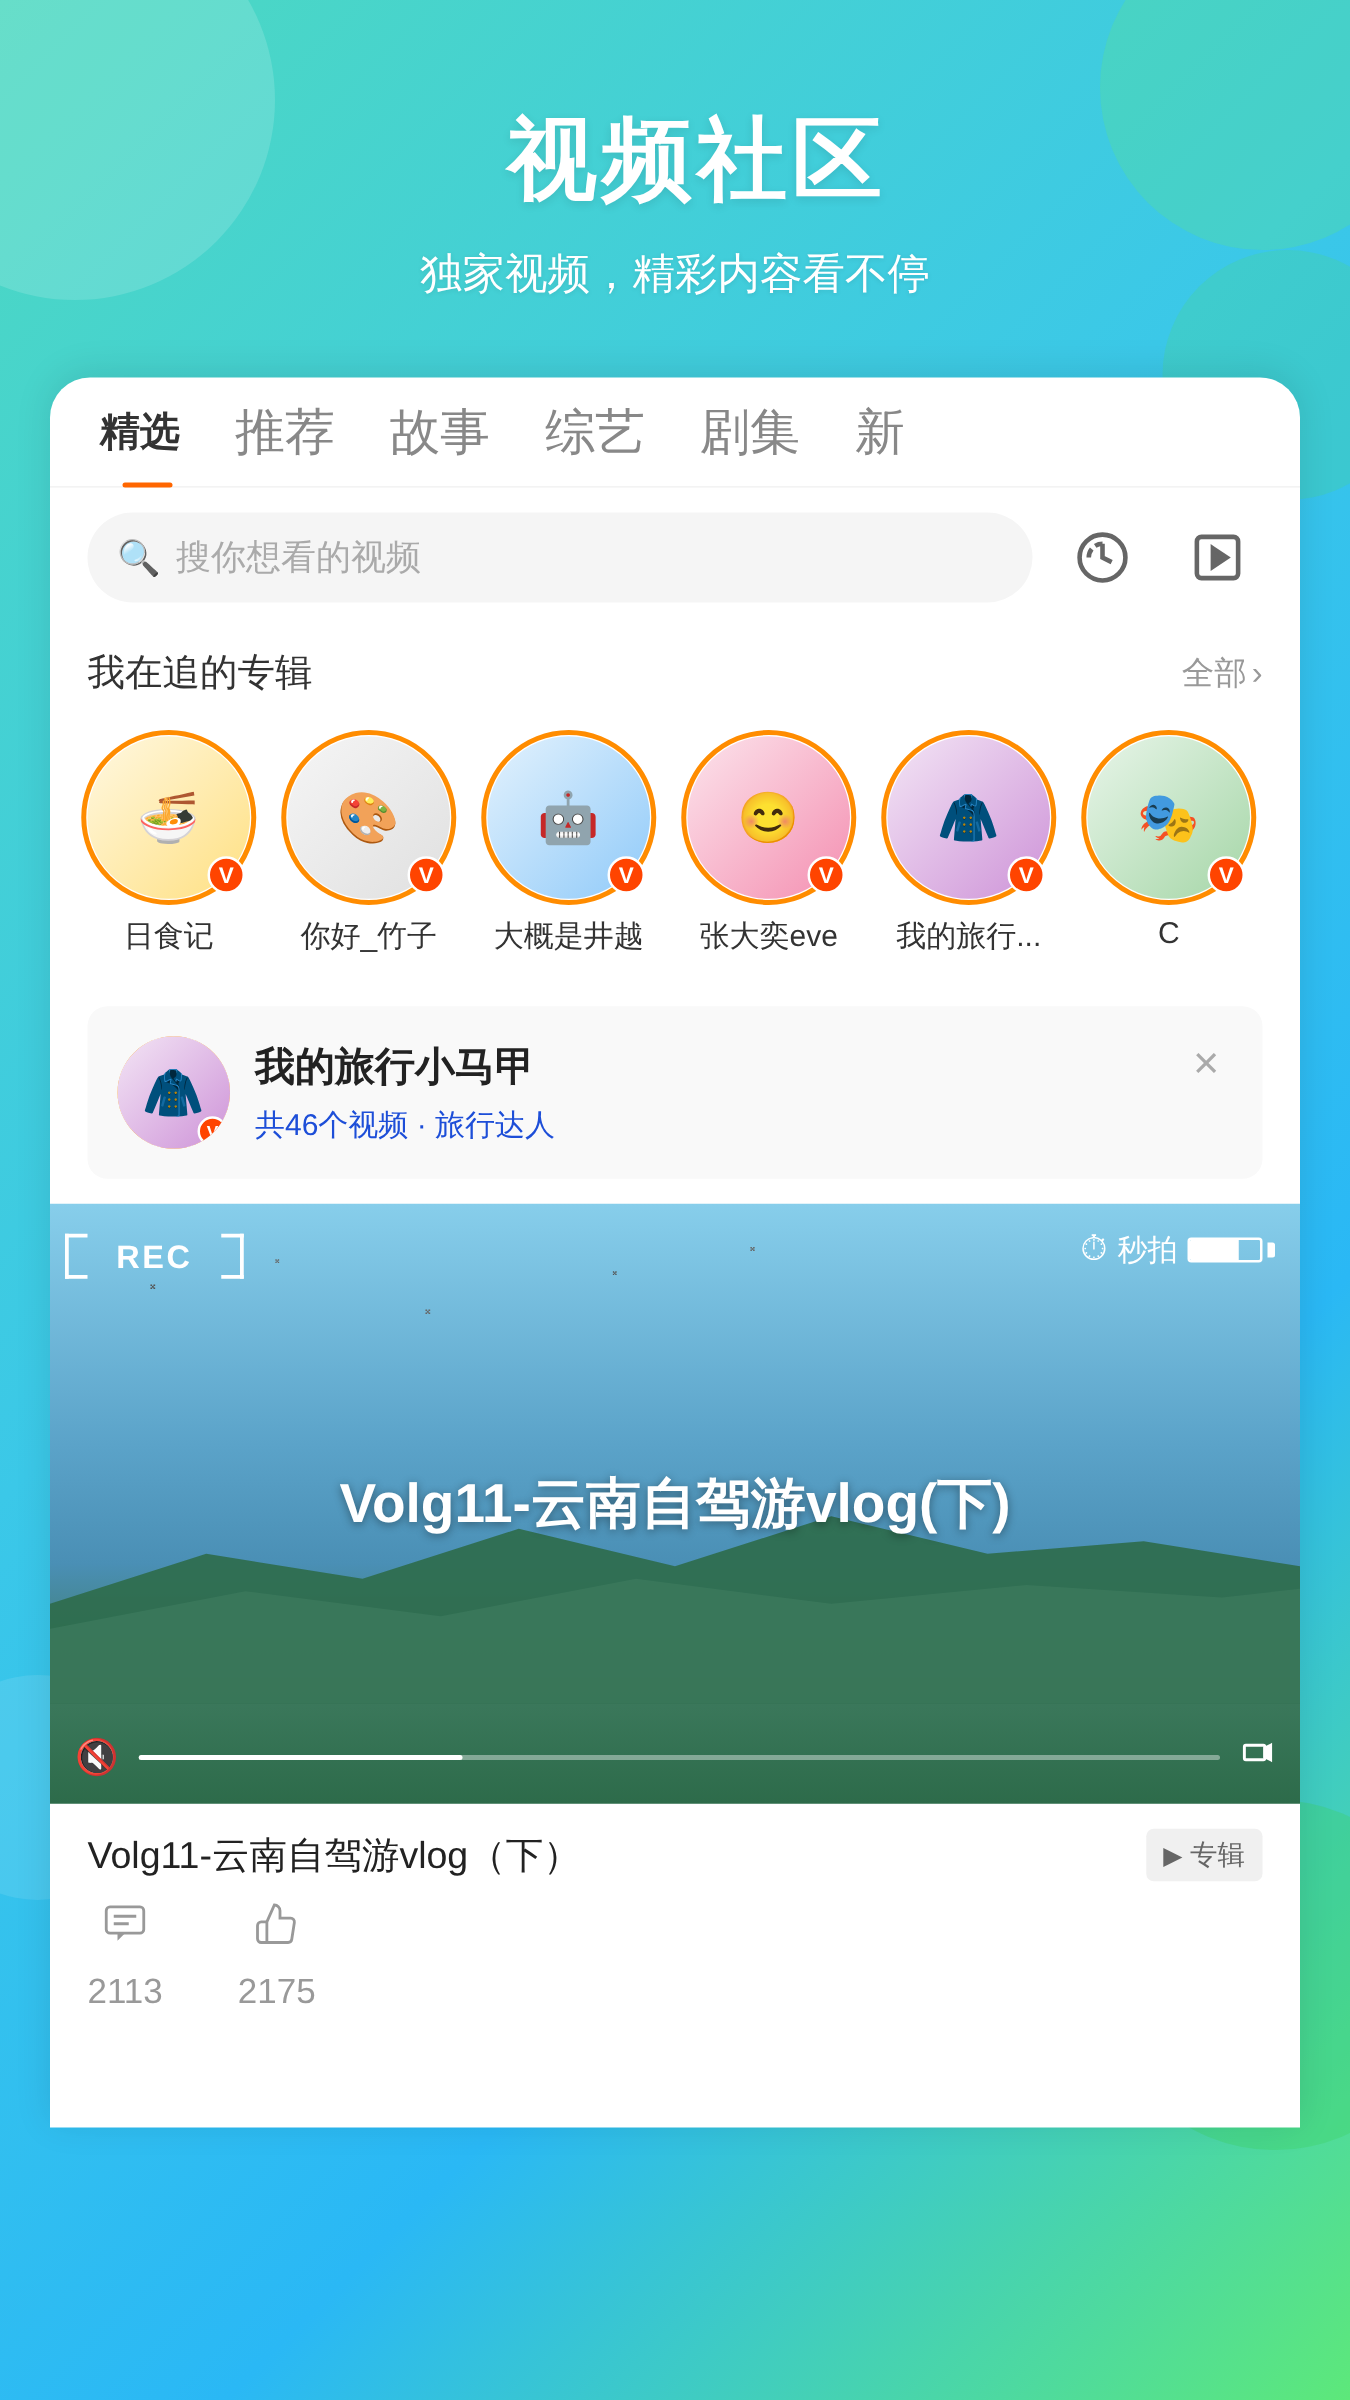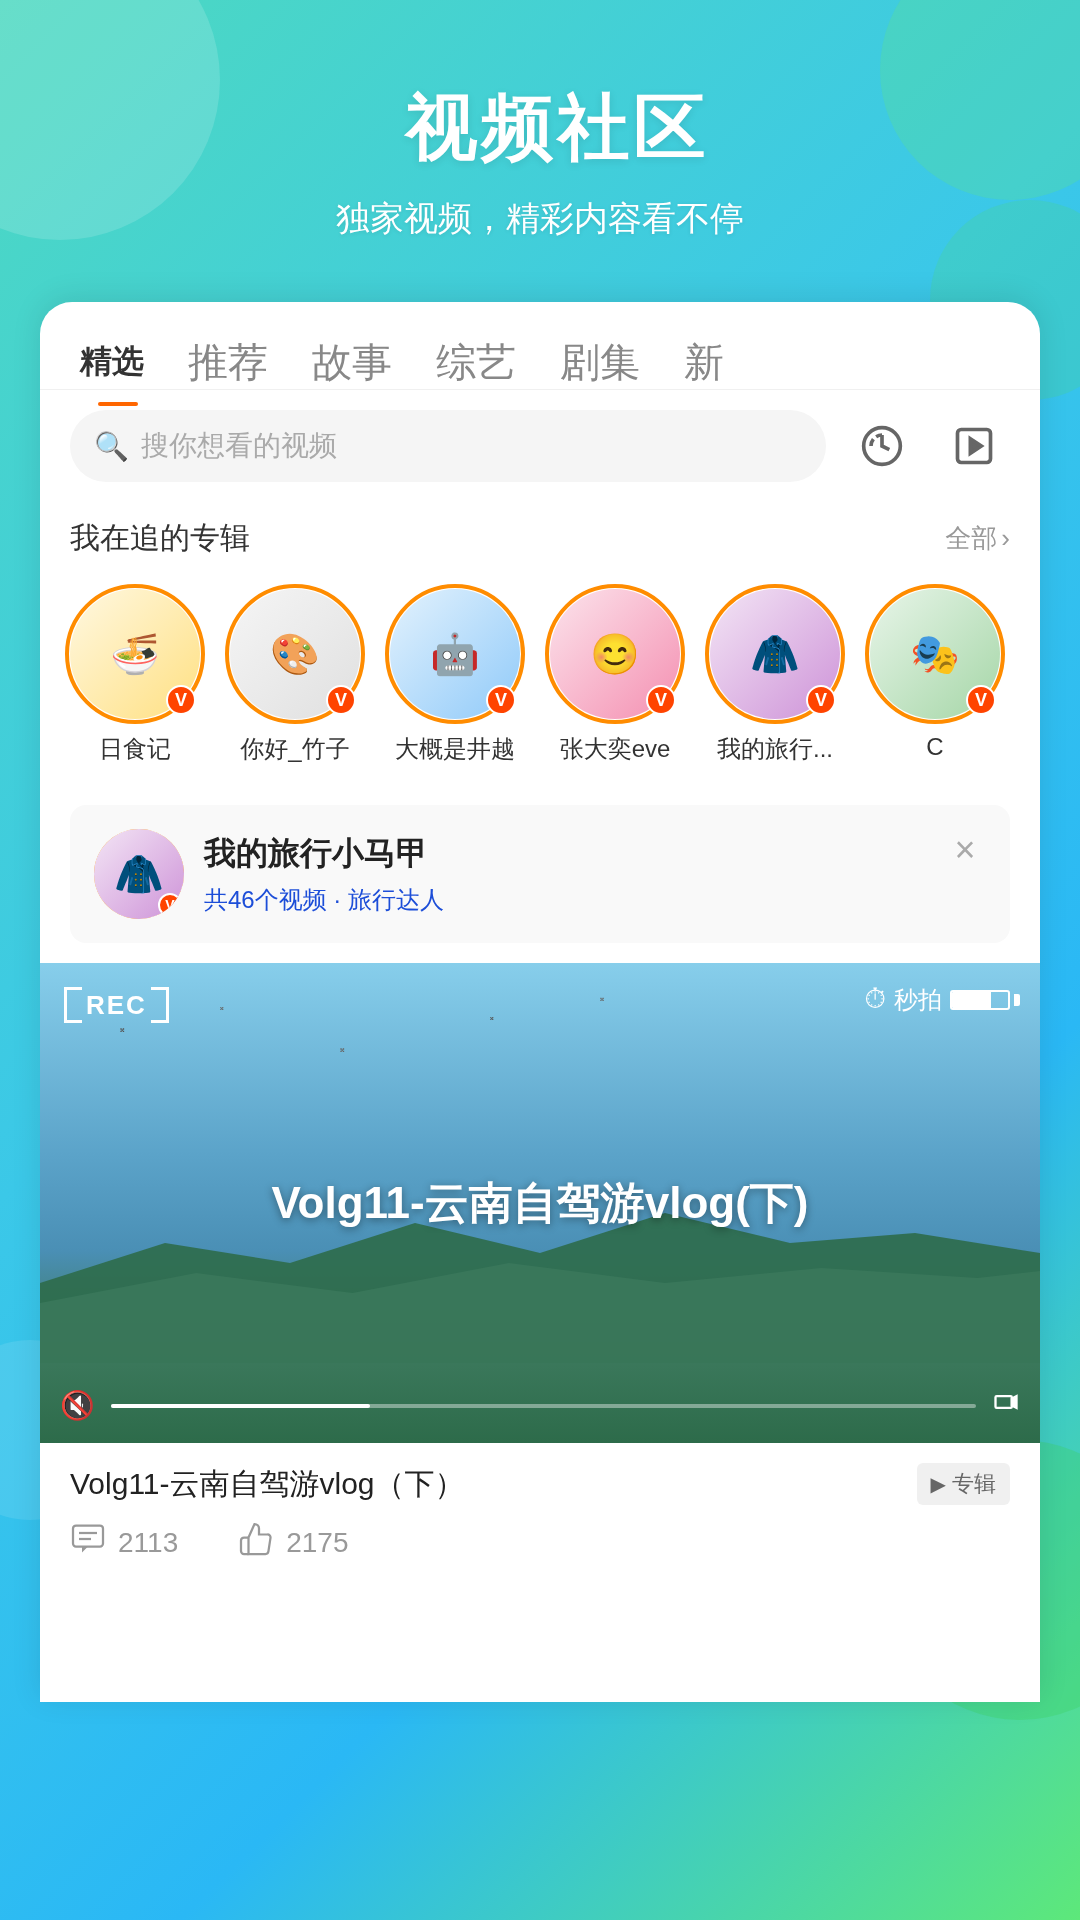--- a/index.html
+++ b/index.html
@@ -57,21 +57,21 @@
       border-radius: 32px 32px 0 0;
       margin: 0 40px;
       min-height: 1400px;
       box-shadow: 0 -4px 30px rgba(0,0,0,0.1);
       overflow: hidden;
     }
 
     
     .tab-bar {
       display: flex;
-      align-items: flex-start;
+      align-items: center;
       padding: 16px 30px;
       border-bottom: 1px solid #f0f0f0;
       height: 88px;
     }
     .tab-item {
       padding: 0 22px;
       height: 88px;
       display: flex;
       align-items: center;
       font-size: 40px;
@@ -295,24 +295,24 @@
       margin: 20px 0 0;
       position: relative;
       width: 100%;
       height: 480px;
       background: linear-gradient(180deg, #87ceeb 0%, #5ba3c9 40%, #4a8fb5 60%, #3d7a5e 80%, #2d6b4a 100%);
       overflow: hidden;
     }
     .video-rec-badge {
       position: absolute;
       top: 24px;
-      left: 24px;
-      display: flex;
-      align-items: center;
-      gap: 4px;
+      left: 12px;
+      display: flex;
+      align-items: center;
+      gap: 23px;
     }
     .rec-bracket {
       width: 18px;
       height: 36px;
       border: 3px solid white;
       border-right: none;
     }
     .rec-text {
       font-size: 26px;
       font-weight: 700;
@@ -444,20 +444,21 @@
     .video-stats-row {
       padding: 0 30px 30px;
       display: flex;
       align-items: center;
       gap: 60px;
     }
     .stat-item {
       display: flex;
       align-items: center;
       gap: 12px;
+      flex-direction: column;
     }
     .stat-icon {
       font-size: 32px;
       color: #999;
     }
     .stat-value {
       font-size: 28px;
       color: #999;
     }
 

